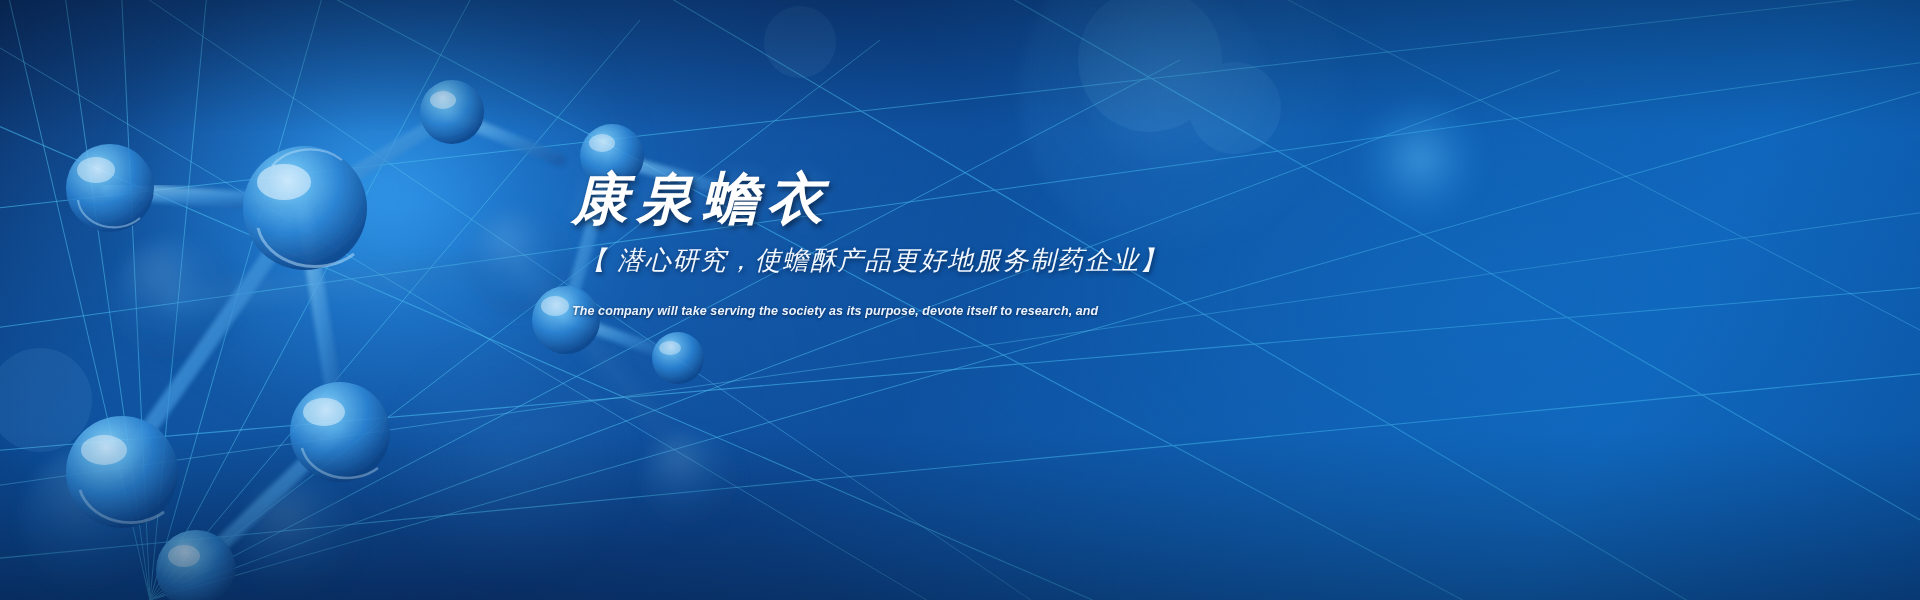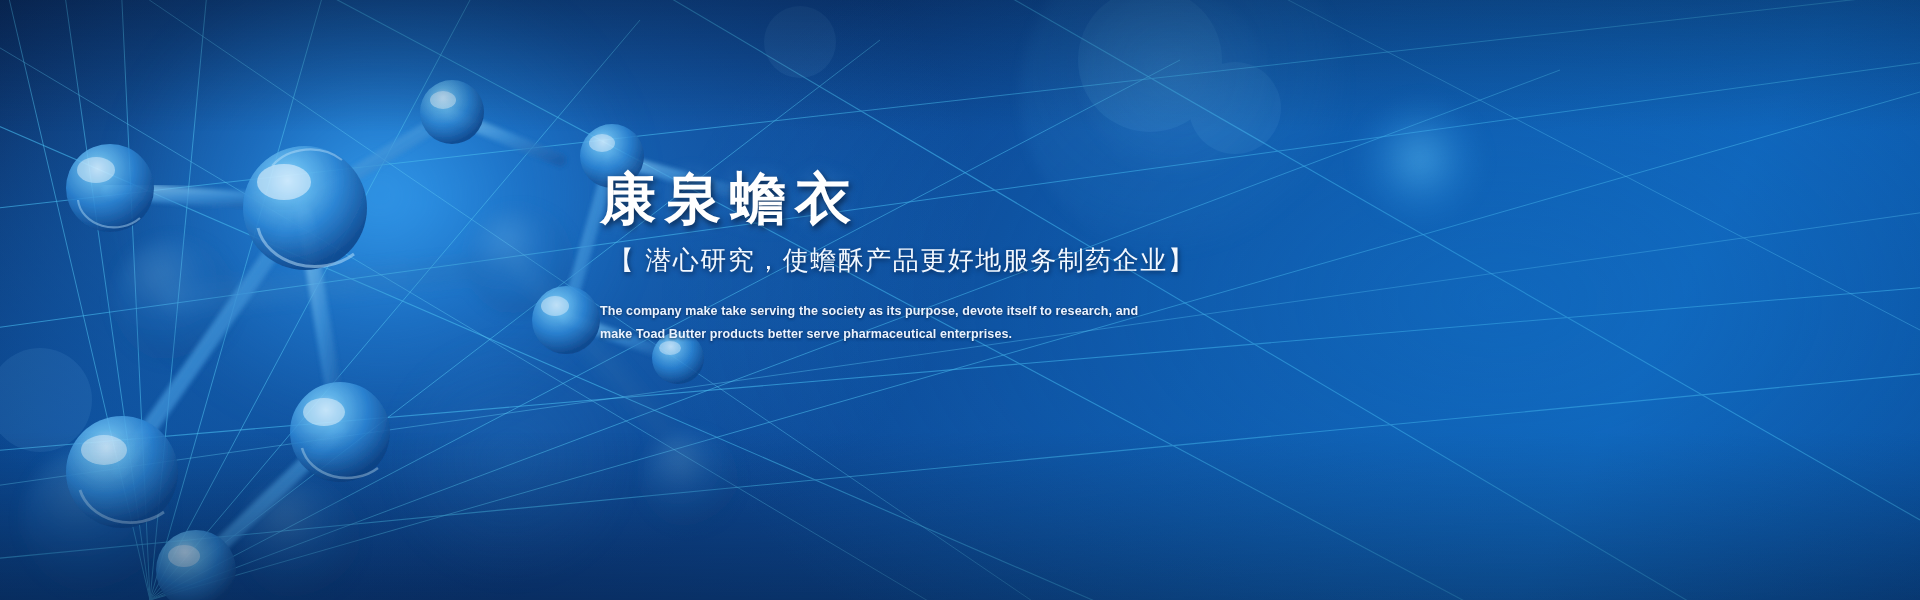--- a/index.html
+++ b/index.html
@@ -75,23 +75,24 @@
   .layer-svg {
     position: absolute;
     inset: 0;
     width: 1920px;
     height: 600px;
   }
 
   
   .text-block {
     position: absolute;
-    left: 600px;
+    left: 572px;
     top: 166px;
     width: 720px;
+    font-style: italic;
   }
   .title {
     margin: 0;
     font-family: "DejaVu Sans", "Liberation Sans", sans-serif;
     font-size: 56px;
     font-weight: bold;
     letter-spacing: 9px;
     color: #ffffff;
     line-height: 1.18;
     text-shadow: 2px 3px 6px rgba(2,16,42,0.75), 0 0 18px rgba(120,195,255,0.28);
@@ -271,18 +272,17 @@
     </g>
   </svg>
 
   <div class="glow-right"></div>
   <div class="bg-vignette"></div>
 
   <div class="text-block">
     <h1 class="title">康泉蟾衣</h1>
     <p class="subtitle">【 潜心研究，使蟾酥产品更好地服务制药企业】</p>
     <div class="desc">
-      <div class="desc-line">The company make take serving the society as its purpose, devote itself to research, and</div>
-      <div class="desc-line">make Toad Butter products better serve pharmaceutical enterprises.</div>
+      <div class="desc-line">The company will take serving the society as its purpose, devote itself to research, and</div>
     </div>
   </div>
 
 </div>
 
 </body></html>

